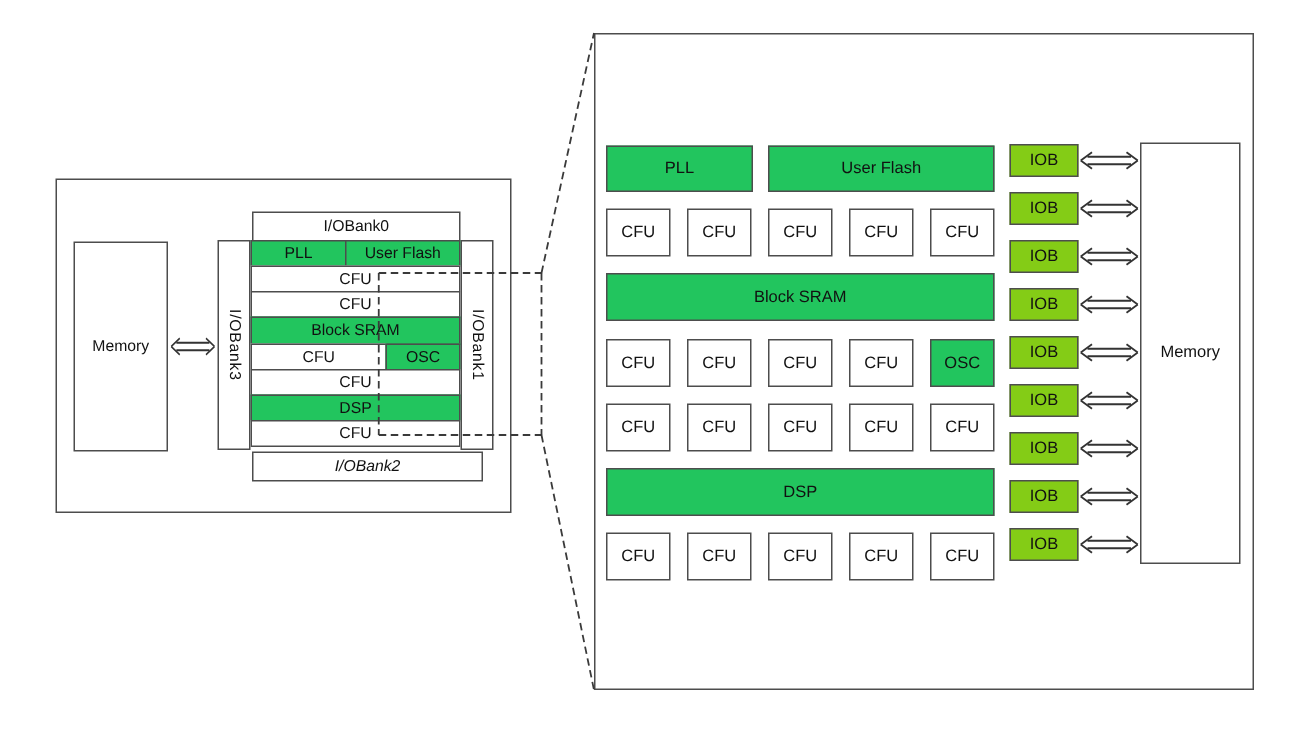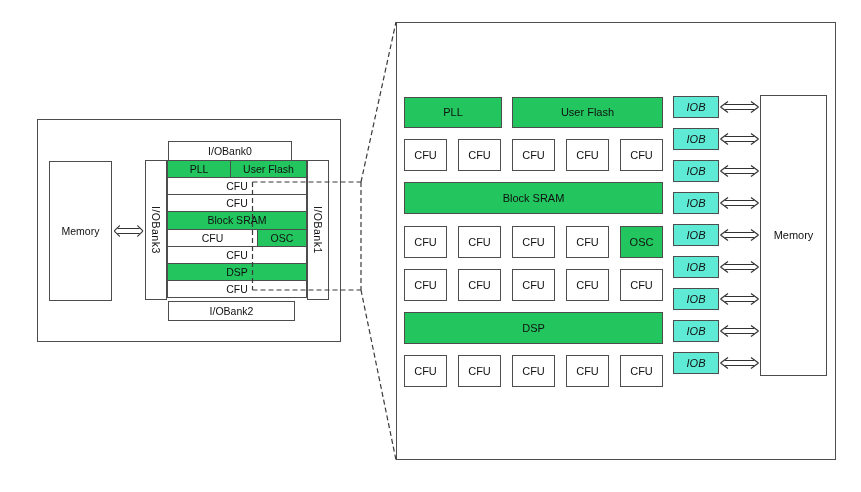--- a/index.html
+++ b/index.html
@@ -7,21 +7,21 @@
     position:relative;width:861px;height:492px;background:#ffffff;overflow:hidden;
     font-family:"Liberation Sans","DejaVu Sans",sans-serif;color:#111111;
   }
   .box{
     position:absolute;box-sizing:border-box;border:1px solid #4d4d4d;background:#ffffff;
     display:flex;align-items:center;justify-content:center;
     font-size:11px;line-height:1;white-space:nowrap;
   }
   .outer{position:absolute;box-sizing:border-box;border:1.5px solid #4d4d4d;background:#ffffff;}
   .shade{background:#22c55e;}
-  .iob{background:#5eead4;font-style:italic;}
+  .iob{background:#84cc16;}
   .small{font-size:10.5px;}
   .vtext{writing-mode:vertical-rl;text-orientation:mixed;letter-spacing:0.5px;}
   svg.overlay{position:absolute;left:0;top:0;pointer-events:none;}
 </style>
 </head>
 <body>
 
 <div class="stage">
 
   <div class="outer" style="left:37px;top:119px;width:304px;height:223px;"></div>
@@ -31,25 +31,25 @@
   </div>
 
   <div class="box small vtext" style="left:145px;top:160px;width:22px;height:140px;">
     <span>I/OBank3</span>
   </div>
 
   <div class="box small vtext" style="left:307px;top:160px;width:22px;height:140px;">
     <span>I/OBank1</span>
   </div>
 
-  <div class="box small" style="left:168px;top:141px;width:124px;height:20px;text-align:right;">
+  <div class="box small" style="left:168px;top:141px;width:139px;height:20px;text-align:right;">
     <span>I/OBank0</span>
   </div>
 
-  <div class="box small" style="left:168px;top:301px;width:127px;height:20px;">
+  <div class="box small" style="left:168px;top:301px;width:154px;height:20px;font-style:italic;">
     <span>I/OBank2</span>
   </div>
 
   <div class="box small shade" style="left:167px;top:160px;width:64px;height:18px;">
     <span>PLL</span>
   </div>
   <div class="box small shade" style="left:230px;top:160px;width:77px;height:18px;">
     <span>User Flash</span>
   </div>
 

